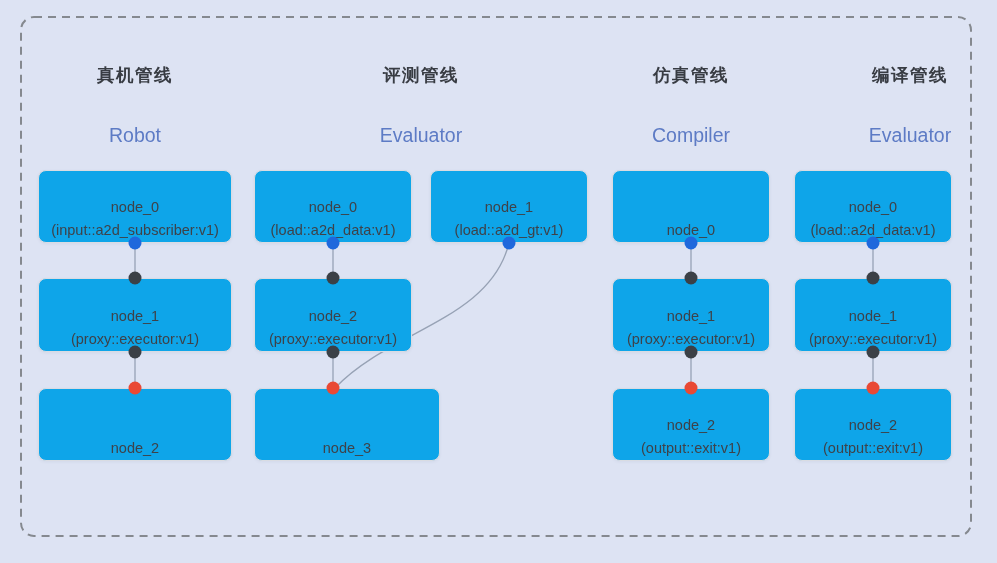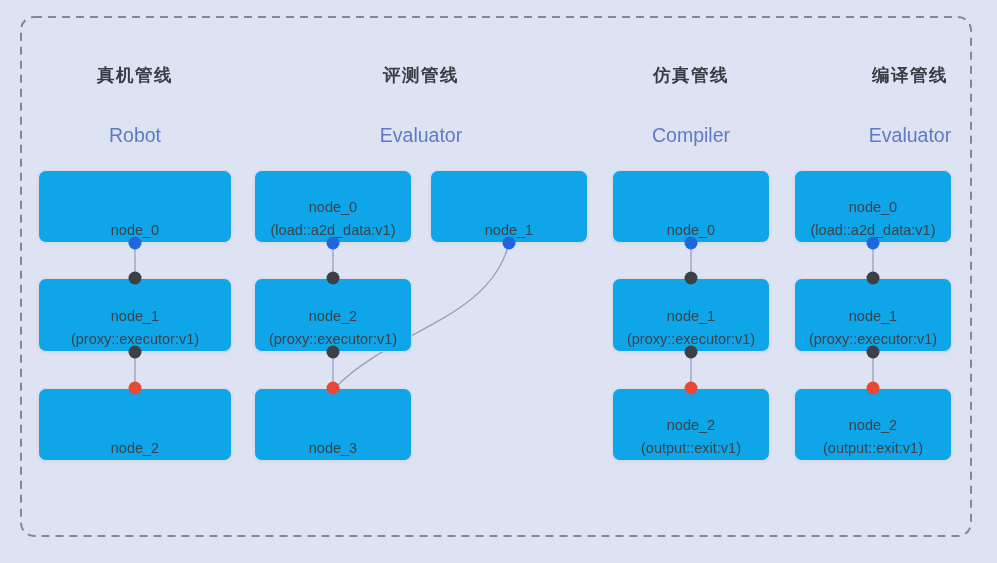--- a/index.html
+++ b/index.html
@@ -97,40 +97,42 @@
     <div class="title-zh">仿真管线</div>
     <div class="title-en">Compiler</div>
   </div>
   <div class="pipeline-header" style="left: 873px; margin-left: 37px;">
     <div class="title-zh">编译管线</div>
     <div class="title-en">Evaluator</div>
   </div>
 
 <div class="node" style="left: 38px; top: 170px; width: 194px; height: 73px;">
       <div class="nm">node_0</div>
+      <div class="impl">(input::a2d_subscriber:v1)</div>
     </div>
     <div class="node" style="left: 38px; top: 278px; width: 194px; height: 74px;">
       <div class="nm">node_1</div>
       <div class="impl">(proxy::executor:v1)</div>
     </div>
     <div class="node" style="left: 38px; top: 388px; width: 194px; height: 73px;">
       <div class="nm">node_2</div>
     </div>
     <div class="node" style="left: 254px; top: 170px; width: 158px; height: 73px;">
       <div class="nm">node_0</div>
       <div class="impl">(load::a2d_data:v1)</div>
     </div>
     <div class="node" style="left: 430px; top: 170px; width: 158px; height: 73px;">
       <div class="nm">node_1</div>
+      <div class="impl">(load::a2d_gt:v1)</div>
     </div>
     <div class="node" style="left: 254px; top: 278px; width: 158px; height: 74px;">
       <div class="nm">node_2</div>
       <div class="impl">(proxy::executor:v1)</div>
     </div>
-    <div class="node" style="left: 254px; top: 388px; width: 158px; height: 73px;">
+    <div class="node" style="left: 254px; top: 388px; width: 186px; height: 73px;">
       <div class="nm">node_3</div>
     </div>
     <div class="node" style="left: 612px; top: 170px; width: 158px; height: 73px;">
       <div class="nm">node_0</div>
     </div>
     <div class="node" style="left: 612px; top: 278px; width: 158px; height: 74px;">
       <div class="nm">node_1</div>
       <div class="impl">(proxy::executor:v1)</div>
     </div>
     <div class="node" style="left: 612px; top: 388px; width: 158px; height: 73px;">

